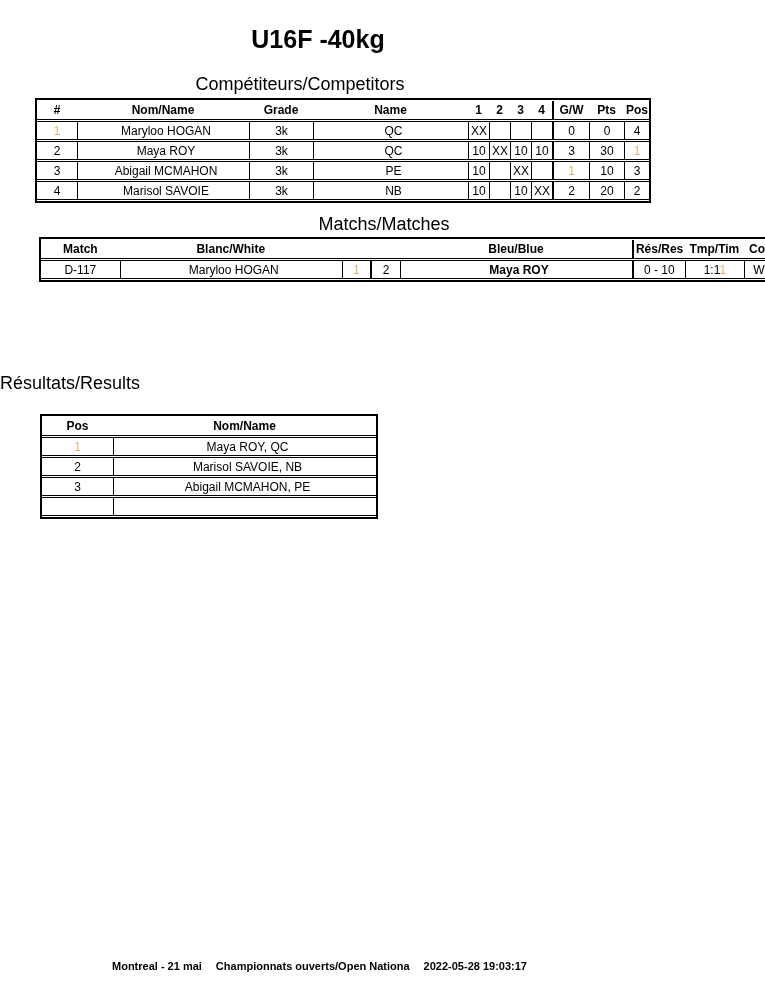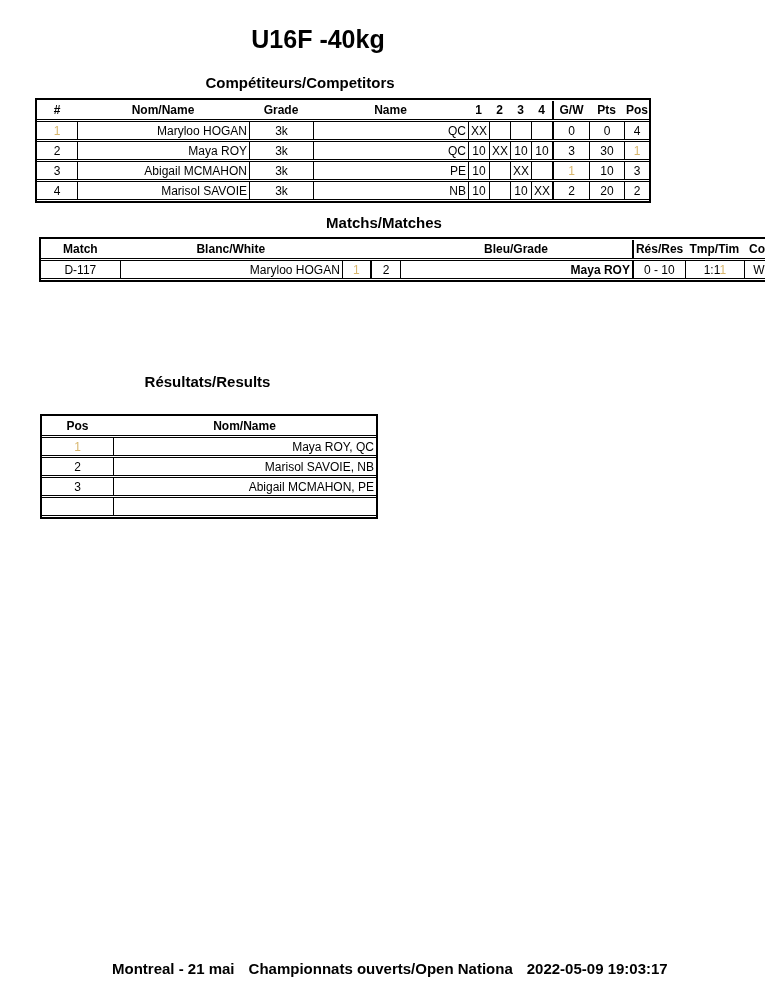--- a/index.html
+++ b/index.html
@@ -3,45 +3,45 @@
 <meta charset="utf-8">
 <style>
   html,body { margin:0; padding:0; background:#fff; }
   .page {
     position:relative; width:765px; height:990px; background:#ffffff;
     font-family:"Liberation Sans", sans-serif; color:#000;
     --tan:#D8B66C;
   }
   .main-title { position:absolute; top:25px; left:0; width:636px; text-align:center;
     font-size:25px; font-weight:bold; letter-spacing:0px; }
-  .sec-title { position:absolute; font-size:15px; font-weight:bold; }
+  .sec-title { position:absolute; font-size:18px; font-weight:normal; }
   #competitors-title { top:74px; left:0; width:600px; text-align:center; }
   #matches-title    { top:214px; left:0; width:768px; text-align:center; }
-  #results-title    { top:373px; left:0; width:415px; text-align:center; }
+  #results-title    { top:373px; left:0; width:415px; text-align:left; }
 
   .frame { position:absolute; border:2px solid #000; background:#fff; box-sizing:border-box; }
   #competitors-frame { top:98px;  left:35px; width:616px; }
   #matches-frame     { top:237px; left:39px; width:747px; }
   #results-frame     { top:414px; left:40px; width:338px; }
 
   table { border-collapse:separate; border-spacing:0 1px; table-layout:fixed;
           width:100%; font-size:12px; }
   th { font-weight:bold; height:18px; padding:0 2px; border-bottom:1px solid #000;
        overflow:hidden; white-space:nowrap; vertical-align:middle; }
   td { height:17px; padding:0 2px; border-top:1px solid #000; border-bottom:1px solid #000;
        overflow:hidden; white-space:nowrap; vertical-align:middle; }
   tbody td + td { border-left:1px solid #000; }
   .bL2 { border-left:2px solid #000 !important; }
-  .l { text-align:right; padding-left:7px; }
+  .l { text-align:center; padding-left:7px; }
   .c { text-align:center; }
   .bold { font-weight:bold; }
   .t1 { color:var(--tan); }
 
   .footer { position:absolute; top:960px; left:112px; display:flex; gap:14px;
-    font-size:15px; font-weight:bold; white-space:pre; }
+    font-size:11px; font-weight:bold; white-space:pre; }
 </style>
 </head>
 <body>
 
 <div class="page" style="--tan: #D8B66C;">
 
   <div class="main-title">U16F -40kg</div>
 
   <div class="sec-title" id="competitors-title">Compétiteurs/Competitors</div>
   <div class="frame" id="competitors-frame">
@@ -143,21 +143,21 @@
           <col style="width:49px">
           <col style="width:55px">
           <col style="width:37px">
       </colgroup>
       <thead>
         <tr>
           <th class="c">Match</th>
           <th class="c">Blanc/White</th>
           <th class="c"></th>
           <th class="c"></th>
-          <th class="c">Bleu/Grade</th>
+          <th class="c">Bleu/Blue</th>
           <th class="c bL2">Rés/Res</th>
           <th class="c">Tmp/Tim</th>
           <th class="c">Code</th>
         </tr>
       </thead>
       <tbody id="matches-body">
           <tr>
             <td class="c">D-117</td>
             <td class="l">Maryloo HOGAN</td>
             <td class="c"><span class="t1">1</span></td>
@@ -201,16 +201,16 @@
             <td class="c"></td>
             <td class="l"></td>
           </tr>
         </tbody>
     </table>
   </div>
 
   <div class="footer">
     <span>Montreal - 21 mai</span>
     <span>Championnats ouverts/Open Nationa</span>
-    <span>2022-05-09 19:03:17</span>
+    <span>2022-05-28 19:03:17</span>
   </div>
 
 </div>
 
 </body></html>

